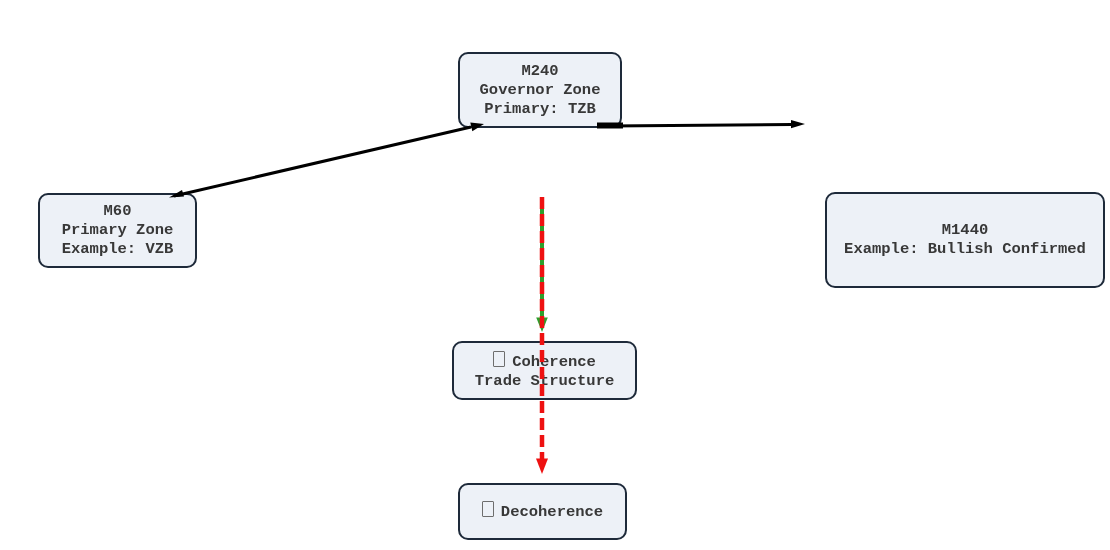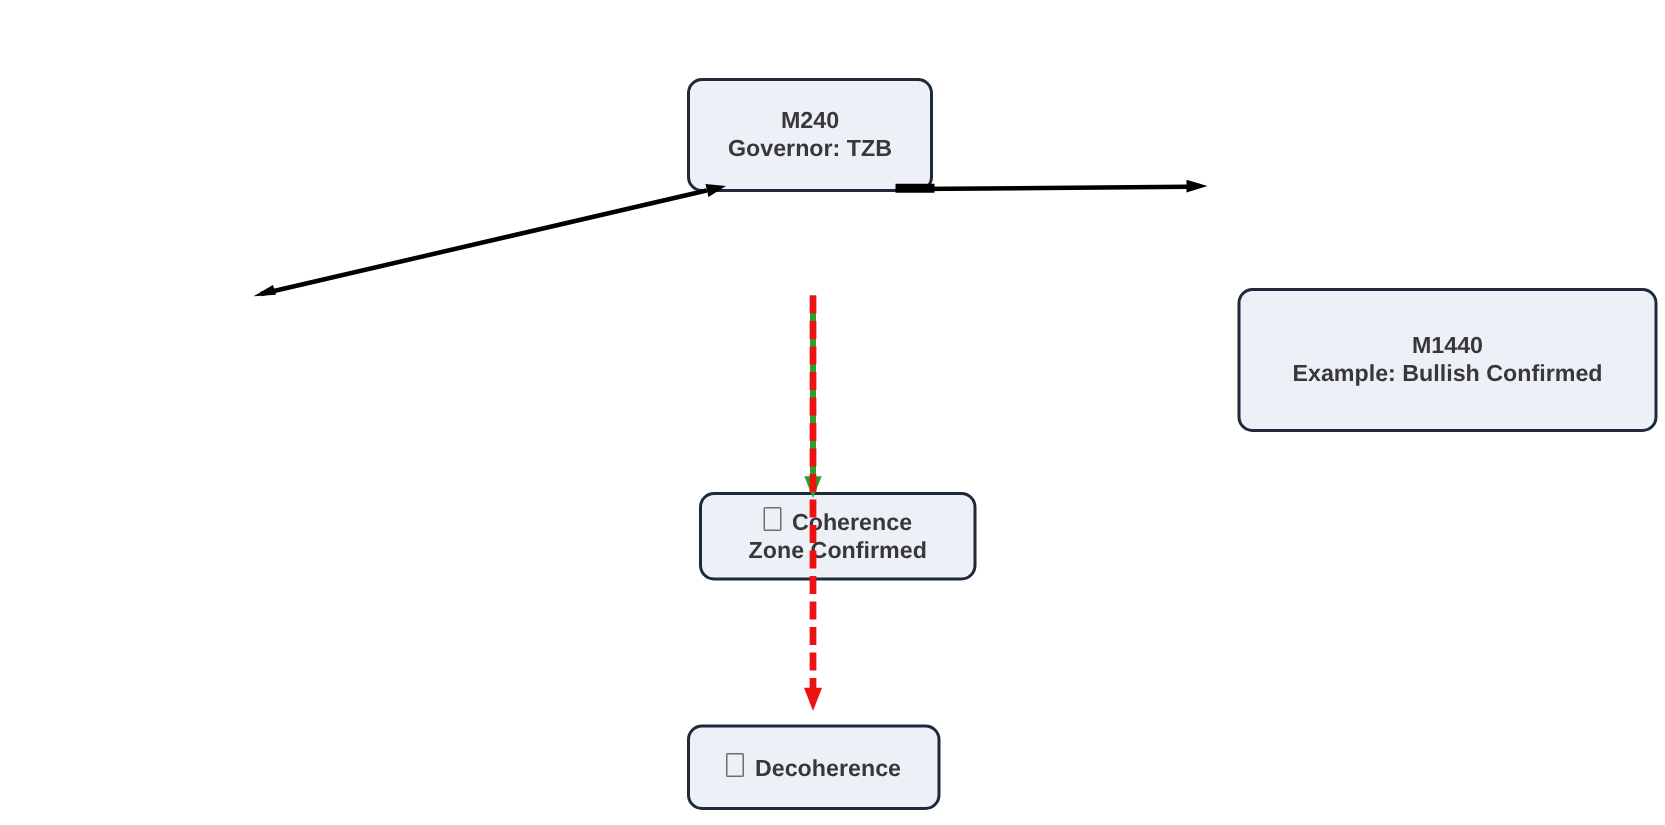--- a/index.html
+++ b/index.html
@@ -1,20 +1,20 @@
 <!DOCTYPE html>
 <html><head>
 <meta charset="utf-8">
 <style>
   html,body{margin:0;padding:0;background:#ffffff;}
   .canvas{
     position:relative;
     width:1110px;height:550px;
     background:#ffffff;
-    font-family:Liberation Sans, sans-serif;
+    font-family:Liberation Mono, monospace;
     overflow:hidden;
   }
   .node{
     position:absolute;
     box-sizing:border-box;
     background:#edf1f7;
     border:2.5px solid #1e2a3a;
     border-radius:10px;
     display:flex;
     flex-direction:column;
@@ -32,48 +32,54 @@
     display:inline-block;
     width:10px;height:14px;
     border:1.6px solid #6e6e6e;
     border-radius:1px;
     margin-right:7px;
     vertical-align:-1px;
   }
   .node-m240{left:458px;top:52px;width:164px;height:76px;}
   .node-m60{left:38px;top:193px;width:159px;height:75px;}
   .node-m1440{left:825px;top:192px;width:280px;height:96px;}
-  .node-coherence{left:452px;top:328px;width:185px;height:59px;margin-left:14px;}
+  .node-coherence{left:452px;top:341px;width:185px;height:59px;}
   .node-decoherence{left:458px;top:483px;width:169px;height:57px;gap:28px;}
   .edges{
     position:absolute;
     left:0;top:0;
     z-index:10;
     pointer-events:none;
   }
 </style>
 </head>
 <body>
 
 <div class="canvas">
 
   <div class="node node-m240">
     <span class="line">M240</span>
-    <span class="line">Governor: TZB</span>
+    <span class="line">Governor Zone</span>
+    <span class="line">Primary: TZB</span>
   </div>
 
+  <div class="node node-m60">
+    <span class="line">M60</span>
+    <span class="line">Primary Zone</span>
+    <span class="line">Example: VZB</span>
+  </div>
 
   <div class="node node-m1440">
     <span class="line">M1440</span>
     <span class="line">Example: Bullish Confirmed</span>
   </div>
 
   <div class="node node-coherence">
     <span class="line"><span class="tofu"></span><span>Coherence</span></span>
-    <span class="line">Zone Confirmed</span>
+    <span class="line">Trade Structure</span>
   </div>
 
   <div class="node node-decoherence">
     <span class="line"><span class="tofu"></span><span>Decoherence</span></span>
   </div>
 
   <svg class="edges" width="1110" height="550" viewBox="0 0 1110 550">
 
     <polygon points="169,197.5 182,190 184,196.5" fill="#000000"></polygon>
     <line x1="174" y1="196" x2="471" y2="127" stroke="#000000" stroke-width="3"></line>

